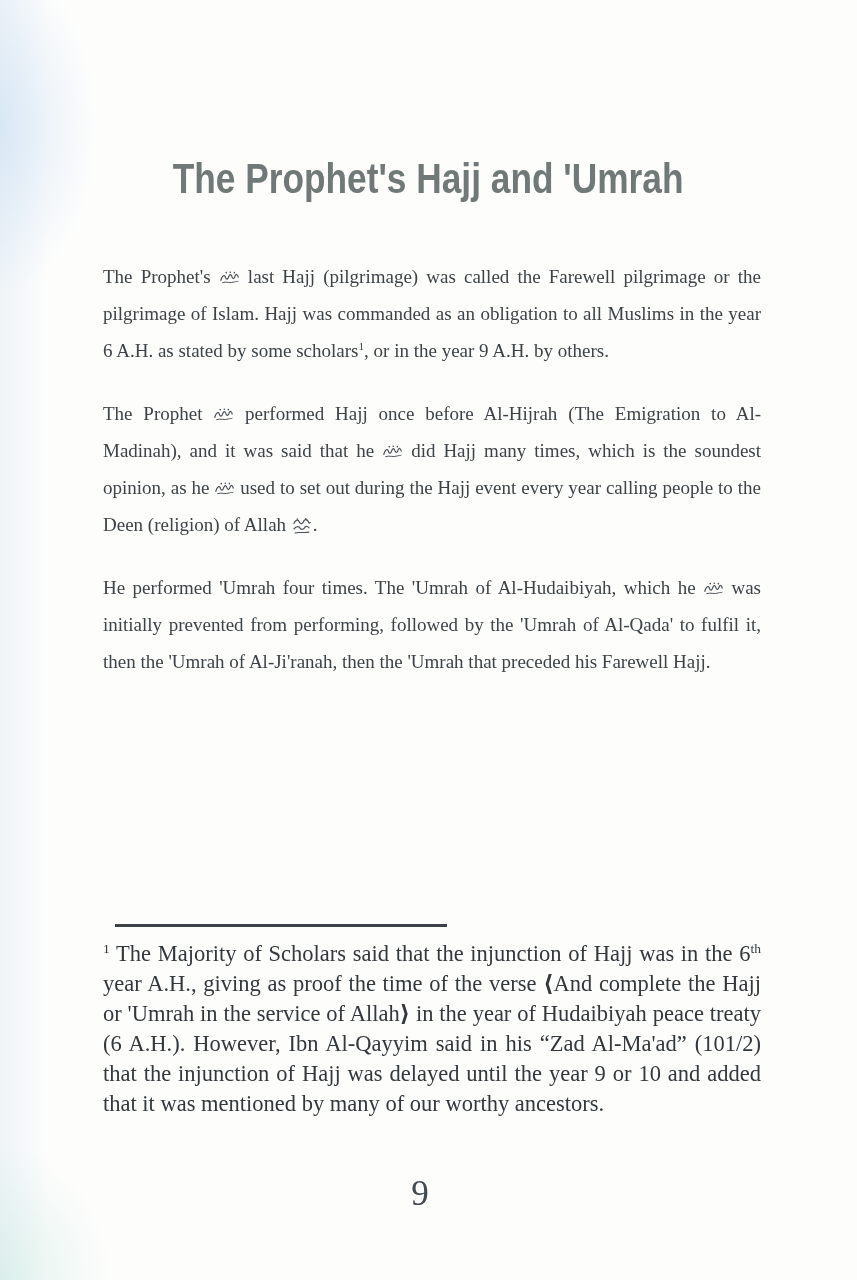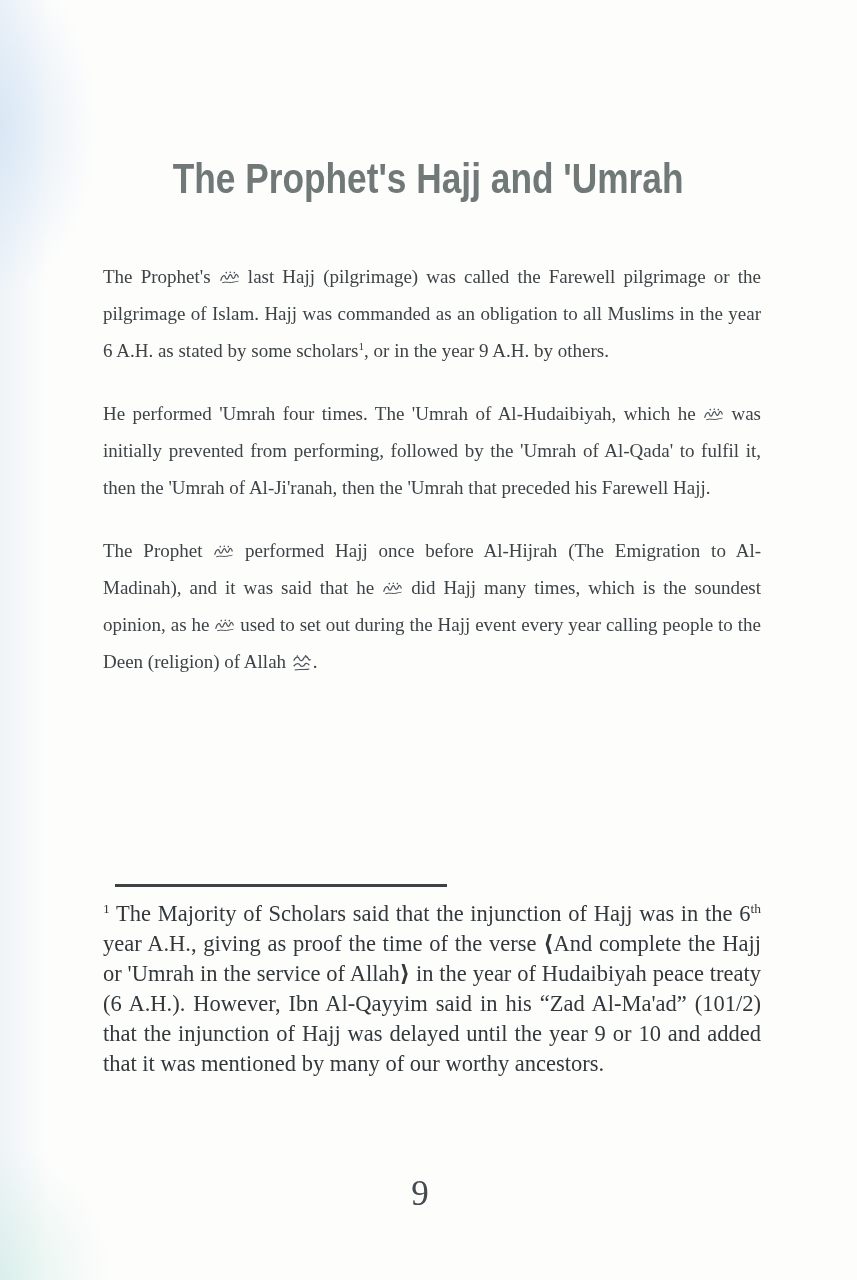--- a/index.html
+++ b/index.html
@@ -60,21 +60,21 @@
     vertical-align: -2px;
   }
   .sym svg { display: inline; }
   .sym-honorific { vertical-align: -5px; }
 
   .verse-bracket { font-weight: bold; }
 
   .footnote-block {
     position: absolute;
     left: 103px;
-    top: 884px;
+    top: 924px;
     width: 658px;
   }
   .footnote-rule {
     width: 332px;
     margin-left: 12px;
     border: 0;
     border-top: 3px solid #3c4246;
     margin-top: 0;
     margin-bottom: 12px;
   }
@@ -105,29 +105,20 @@
   <div class="body-text">
     <p>The Prophet's <span class="sym sym-salawat">
   <svg width="21" height="15" viewBox="0 0 26 18" aria-hidden="true">
     <path d="M2 13 C4 6, 7 5, 8 9 C9 12, 11 12, 12 8 C13 5, 15 4, 16 8 C17 11, 19 11, 20 7 C21 4, 23 5, 24 9" fill="none" stroke="currentColor" stroke-width="1.5"></path>
     <path d="M4 15.5 C9 13.5, 14 16.5, 19 14.5 C21 13.5, 23 14.5, 24 13.5" fill="none" stroke="currentColor" stroke-width="1.2"></path>
     <circle cx="9" cy="3" r="1" fill="currentColor"></circle>
     <circle cx="14" cy="2.5" r="1" fill="currentColor"></circle>
     <circle cx="19" cy="3" r="1" fill="currentColor"></circle>
   </svg>
 </span> last Hajj (pilgrimage) was called the Farewell pilgrimage or the pilgrimage of Islam.  Hajj was commanded as an obligation to all Muslims in the year 6 A.H. as stated by some scholars<sup class="sup">1</sup>, or in the year 9 A.H. by others.</p>
-    <p>He performed 'Umrah four times. The 'Umrah of Al-Hudaibiyah, which he <span class="sym sym-salawat">
-  <svg width="21" height="15" viewBox="0 0 26 18" aria-hidden="true">
-    <path d="M2 13 C4 6, 7 5, 8 9 C9 12, 11 12, 12 8 C13 5, 15 4, 16 8 C17 11, 19 11, 20 7 C21 4, 23 5, 24 9" fill="none" stroke="currentColor" stroke-width="1.5"></path>
-    <path d="M4 15.5 C9 13.5, 14 16.5, 19 14.5 C21 13.5, 23 14.5, 24 13.5" fill="none" stroke="currentColor" stroke-width="1.2"></path>
-    <circle cx="9" cy="3" r="1" fill="currentColor"></circle>
-    <circle cx="14" cy="2.5" r="1" fill="currentColor"></circle>
-    <circle cx="19" cy="3" r="1" fill="currentColor"></circle>
-  </svg>
-</span> was initially prevented from performing, followed by the 'Umrah of Al-Qada' to fulfil it, then the 'Umrah of Al-Ji'ranah, then the 'Umrah that preceded his Farewell Hajj.</p>
     <p>The Prophet <span class="sym sym-salawat">
   <svg width="21" height="15" viewBox="0 0 26 18" aria-hidden="true">
     <path d="M2 13 C4 6, 7 5, 8 9 C9 12, 11 12, 12 8 C13 5, 15 4, 16 8 C17 11, 19 11, 20 7 C21 4, 23 5, 24 9" fill="none" stroke="currentColor" stroke-width="1.5"></path>
     <path d="M4 15.5 C9 13.5, 14 16.5, 19 14.5 C21 13.5, 23 14.5, 24 13.5" fill="none" stroke="currentColor" stroke-width="1.2"></path>
     <circle cx="9" cy="3" r="1" fill="currentColor"></circle>
     <circle cx="14" cy="2.5" r="1" fill="currentColor"></circle>
     <circle cx="19" cy="3" r="1" fill="currentColor"></circle>
   </svg>
 </span> performed Hajj once before Al-Hijrah (The Emigration to Al-Madinah), and it was said that he <span class="sym sym-salawat">
   <svg width="21" height="15" viewBox="0 0 26 18" aria-hidden="true">
@@ -147,20 +138,29 @@
   </svg>
 </span> used to set out during the Hajj event every year calling people to the Deen (religion) of Allah <span class="sym sym-honorific">
   <svg width="22" height="19" viewBox="0 0 24 20" aria-hidden="true">
     <path d="M3 7 C5 2, 8 2, 9 5 C10 8, 13 7, 14 4 C15 2, 18 2, 19 5 C20 7, 21 6, 21 5" fill="none" stroke="currentColor" stroke-width="1.4"></path>
     <path d="M3 13 C6 9, 9 10, 10 12 C11 14, 14 13, 15 11 C16 9, 19 10, 20 12" fill="none" stroke="currentColor" stroke-width="1.4"></path>
     <path d="M4 17 C9 15.5, 15 17.5, 20 16" fill="none" stroke="currentColor" stroke-width="1.1"></path>
     <circle cx="7" cy="1.8" r="0.9" fill="currentColor"></circle>
     <circle cx="16" cy="1.5" r="0.9" fill="currentColor"></circle>
   </svg>
 </span>.</p>
+    <p>He performed 'Umrah four times. The 'Umrah of Al-Hudaibiyah, which he <span class="sym sym-salawat">
+  <svg width="21" height="15" viewBox="0 0 26 18" aria-hidden="true">
+    <path d="M2 13 C4 6, 7 5, 8 9 C9 12, 11 12, 12 8 C13 5, 15 4, 16 8 C17 11, 19 11, 20 7 C21 4, 23 5, 24 9" fill="none" stroke="currentColor" stroke-width="1.5"></path>
+    <path d="M4 15.5 C9 13.5, 14 16.5, 19 14.5 C21 13.5, 23 14.5, 24 13.5" fill="none" stroke="currentColor" stroke-width="1.2"></path>
+    <circle cx="9" cy="3" r="1" fill="currentColor"></circle>
+    <circle cx="14" cy="2.5" r="1" fill="currentColor"></circle>
+    <circle cx="19" cy="3" r="1" fill="currentColor"></circle>
+  </svg>
+</span> was initially prevented from performing, followed by the 'Umrah of Al-Qada' to fulfil it, then the 'Umrah of Al-Ji'ranah, then the 'Umrah that preceded his Farewell Hajj.</p>
   </div>
 
   <div class="footnote-block">
     <hr class="footnote-rule">
     <div class="footnote-text"><sup class="sup">1</sup> The Majority of Scholars said that the injunction of Hajj was in the 6<sup class="sup">th</sup> year A.H., giving as proof the time of the verse <span class="verse-bracket">⟨</span>And complete the Hajj or 'Umrah in the service of Allah<span class="verse-bracket">⟩</span> in the year of Hudaibiyah peace treaty (6 A.H.).  However, Ibn Al-Qayyim said in his “Zad Al-Ma'ad” (101/2) that the injunction of Hajj was delayed until the year 9 or 10 and added that it was mentioned by many of our worthy ancestors.</div>
   </div>
 
   <div class="page-number">9</div>
 
 </div>

